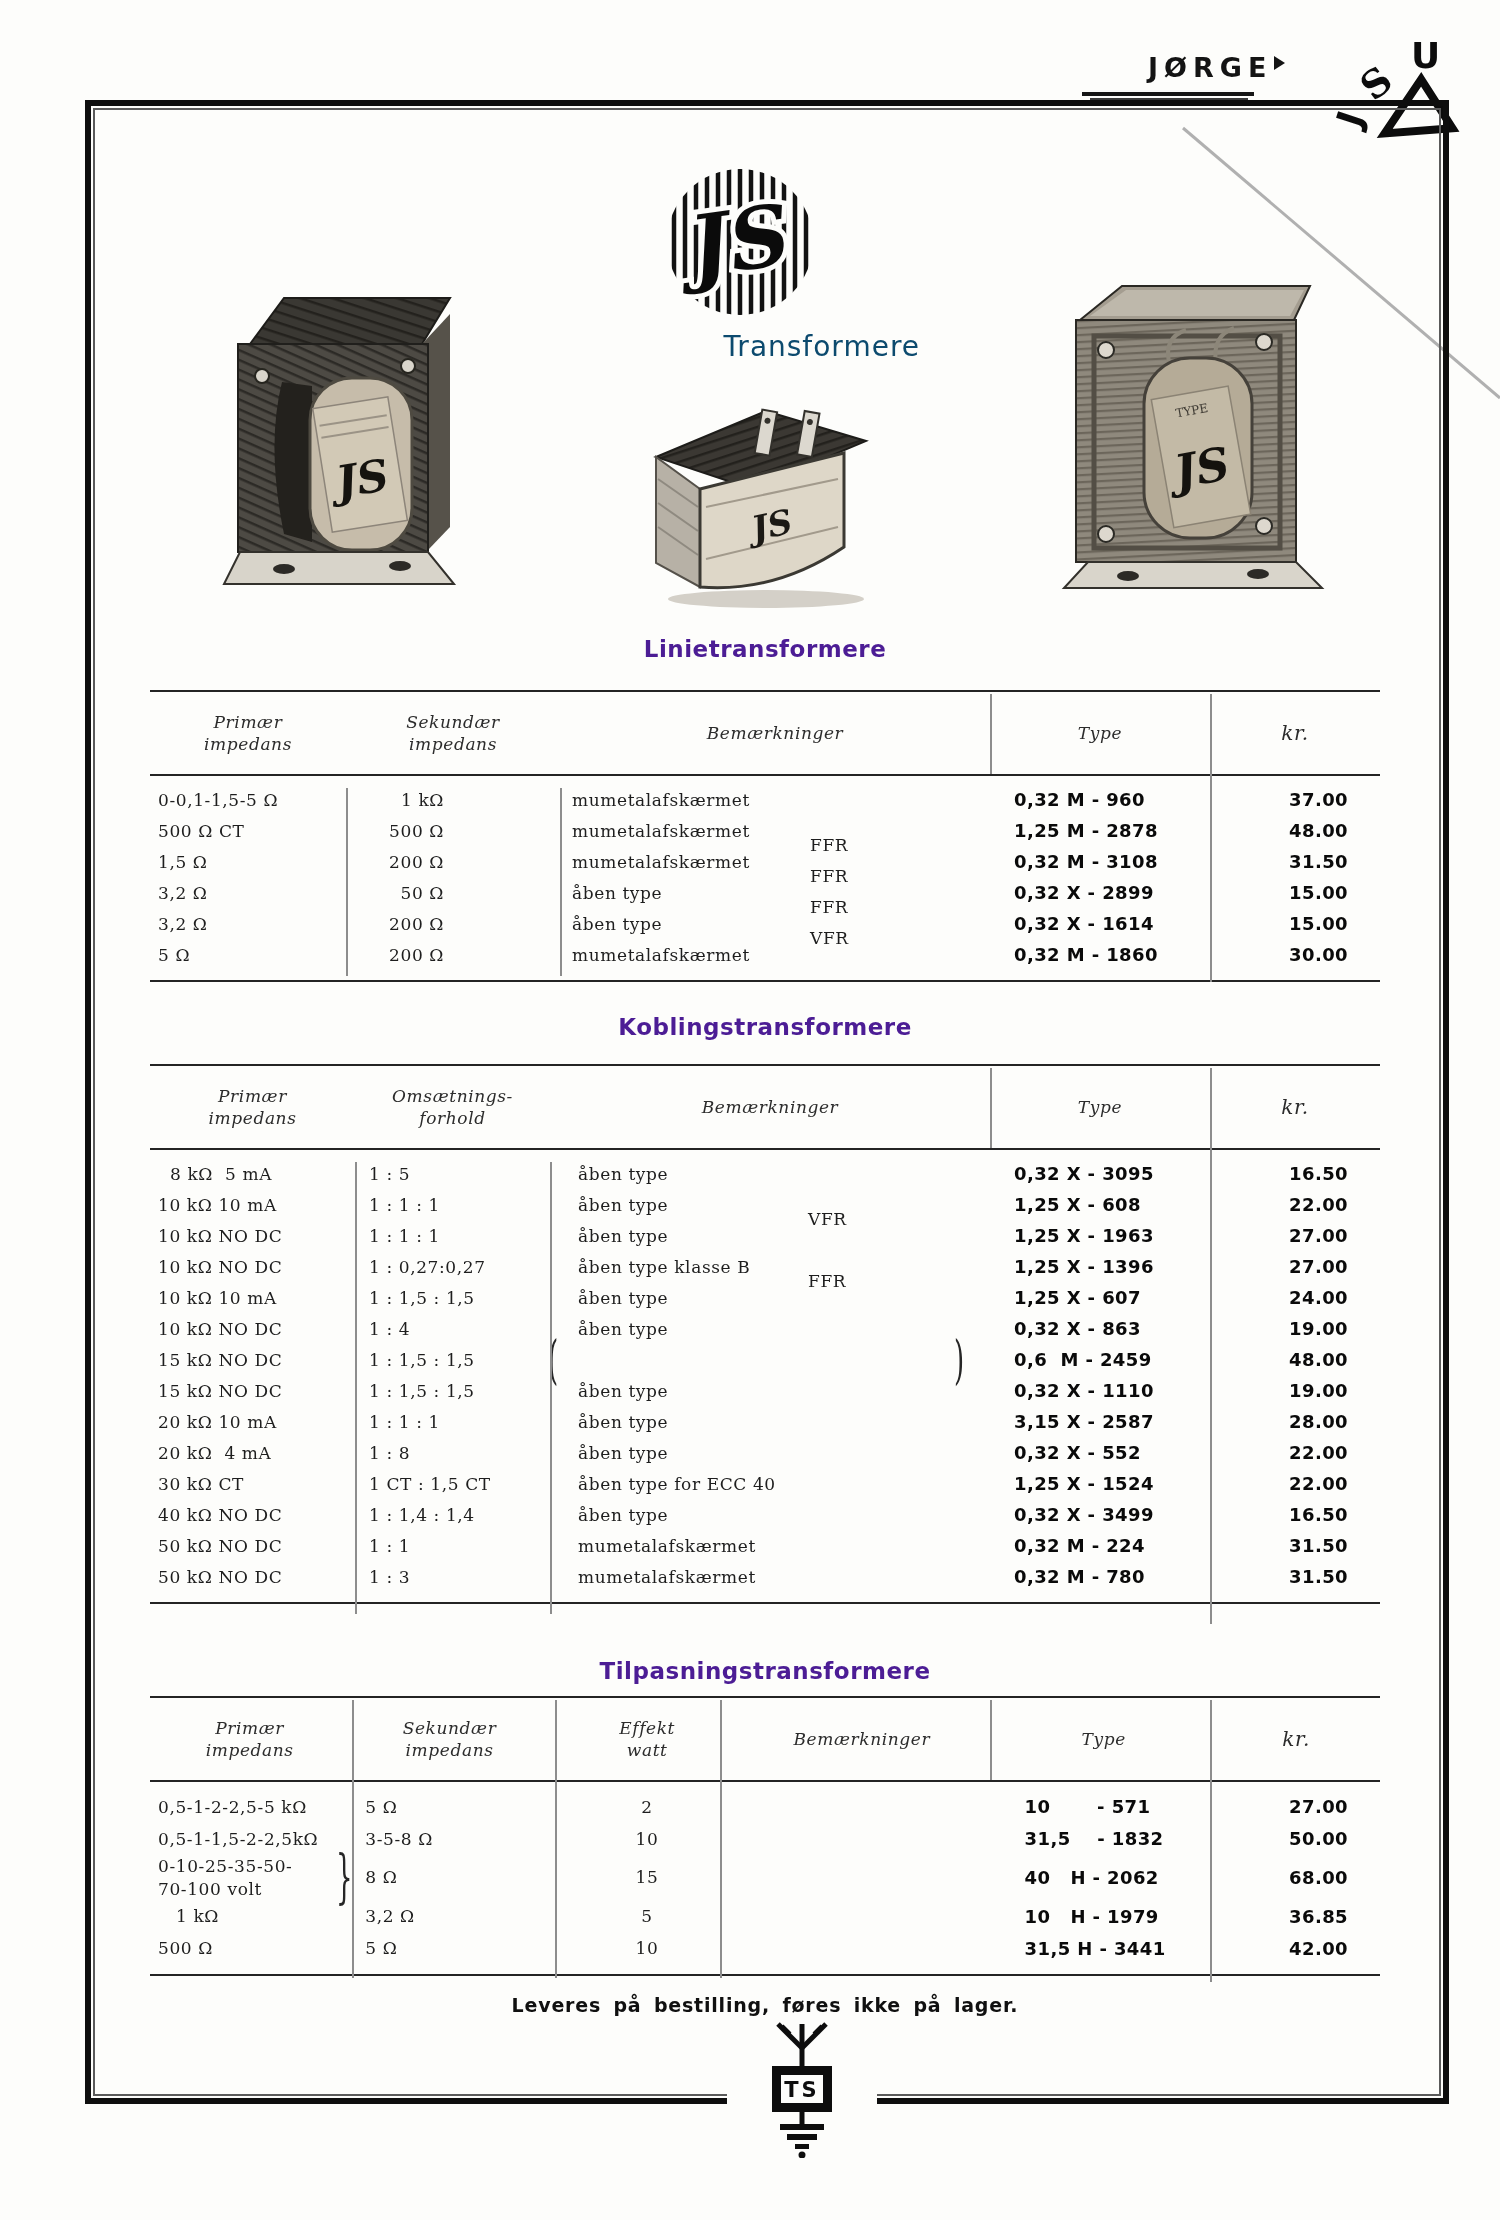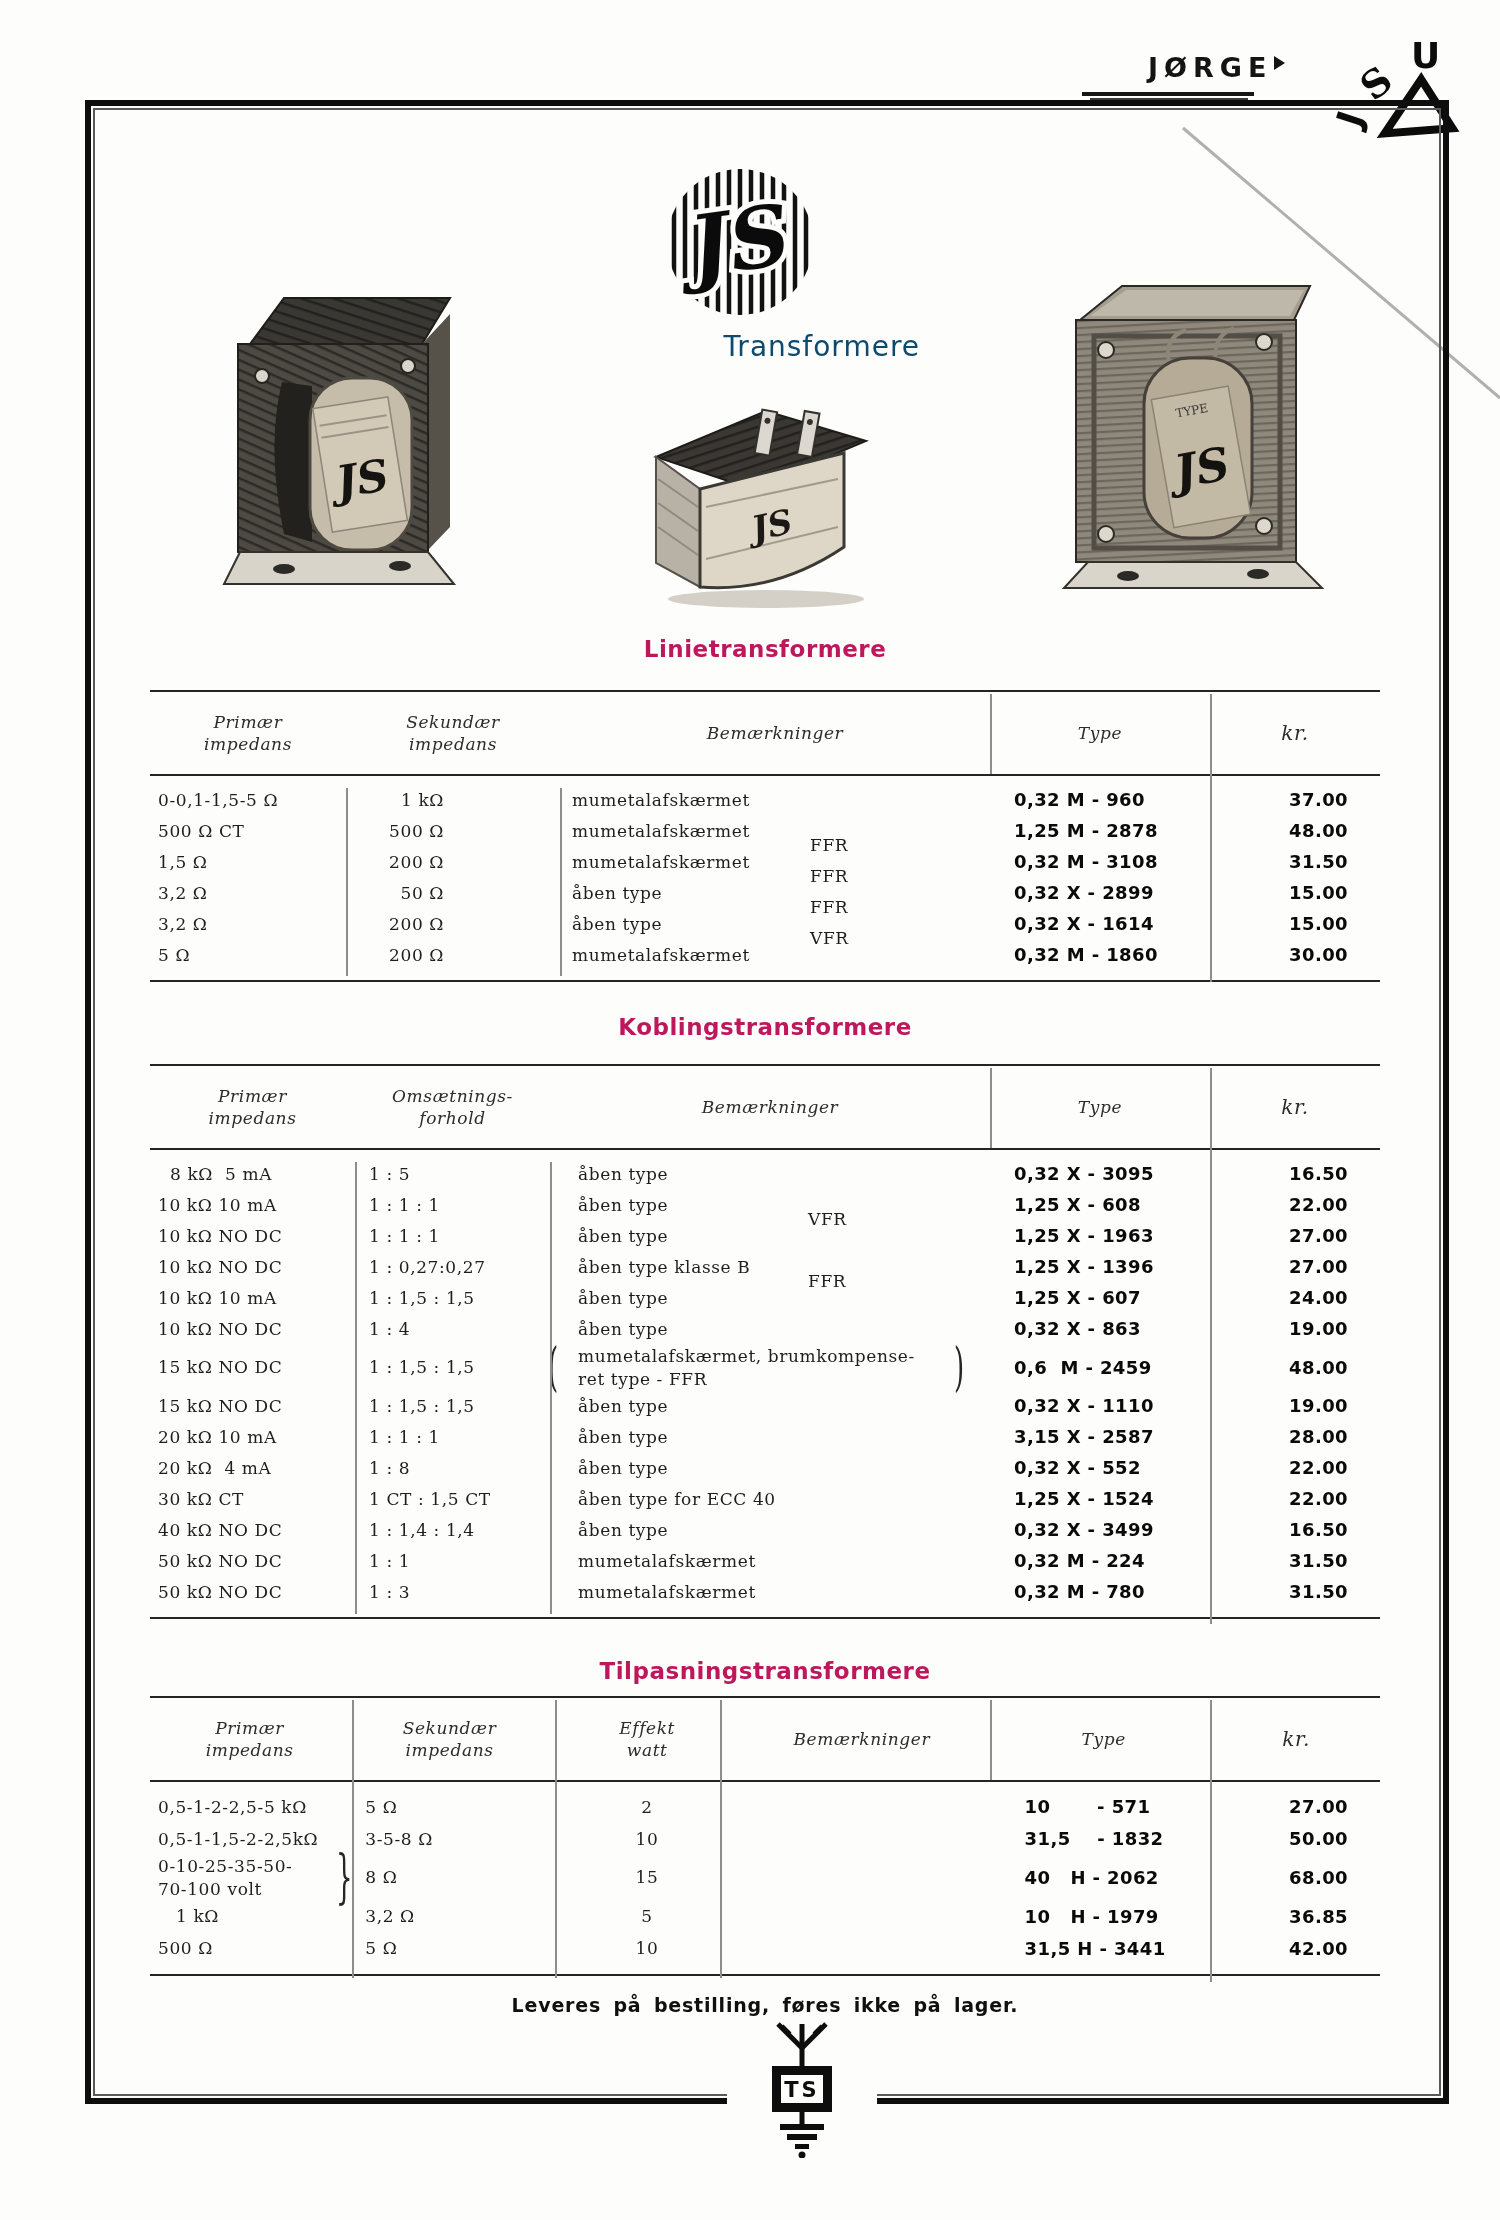--- a/index.html
+++ b/index.html
@@ -30,21 +30,21 @@
            font-family:"DejaVu Sans",sans-serif;font-weight:normal;font-size:28px;
            letter-spacing:1px;color:#0c4a6e;}
 
   
   .photo{position:absolute;}
   .photo svg{width:100%;height:100%;}
 
   
   .sec-title{position:absolute;left:150px;width:1230px;text-align:center;
              font-family:"DejaVu Sans",sans-serif;font-weight:bold;font-size:23px;
-             letter-spacing:0.5px;color:#be185d;}
+             letter-spacing:0.5px;color:#4c1d95;}
 
   
   .table{position:absolute;left:150px;width:1230px;border-top:2px solid #242424;}
   .t-head{display:flex;align-items:center;height:82px;border-bottom:2px solid #242424;font-style:italic;}
   .th{text-align:center;white-space:pre;font-size:17px;line-height:1.3;color:#2c2c2c;
       letter-spacing:0.6px;box-sizing:border-box;}
   .th.hkr{font-size:20px;}
   .t-body{padding-top:9px;padding-bottom:9px;}
   .tr{display:flex;align-items:center;}
   .t1 .tr{min-height:31px;} .t2 .tr{min-height:31px;} .t3 .tr{min-height:32px;}
@@ -349,22 +349,21 @@
       <div class="tr">
         <div class="td c0"><span>10 kΩ NO DC</span></div>
         <div class="td c1"><span>1 : 4</span></div>
         <div class="td c2"><span>åben type</span></div>
         <div class="td c3 typev"><span>0,32 X - 863</span></div>
         <div class="td c4 krv"><span>19.00</span></div>
       </div>
       <div class="tr">
         <div class="td c0"><span>15 kΩ NO DC</span></div>
         <div class="td c1"><span>1 : 1,5 : 1,5</span></div>
-        <div class="td c2"><span>mumetalafskærmet, brumkompense-
-ret type - FFR</span><span class="paren pl">(</span><span class="paren pr">)</span></div>
+        <div class="td c2"><span class="paren pl">(</span><span class="paren pr">)</span></div>
         <div class="td c3 typev"><span>0,6  M - 2459</span></div>
         <div class="td c4 krv"><span>48.00</span></div>
       </div>
       <div class="tr">
         <div class="td c0"><span>15 kΩ NO DC</span></div>
         <div class="td c1"><span>1 : 1,5 : 1,5</span></div>
         <div class="td c2"><span>åben type</span></div>
         <div class="td c3 typev"><span>0,32 X - 1110</span></div>
         <div class="td c4 krv"><span>19.00</span></div>
       </div>

